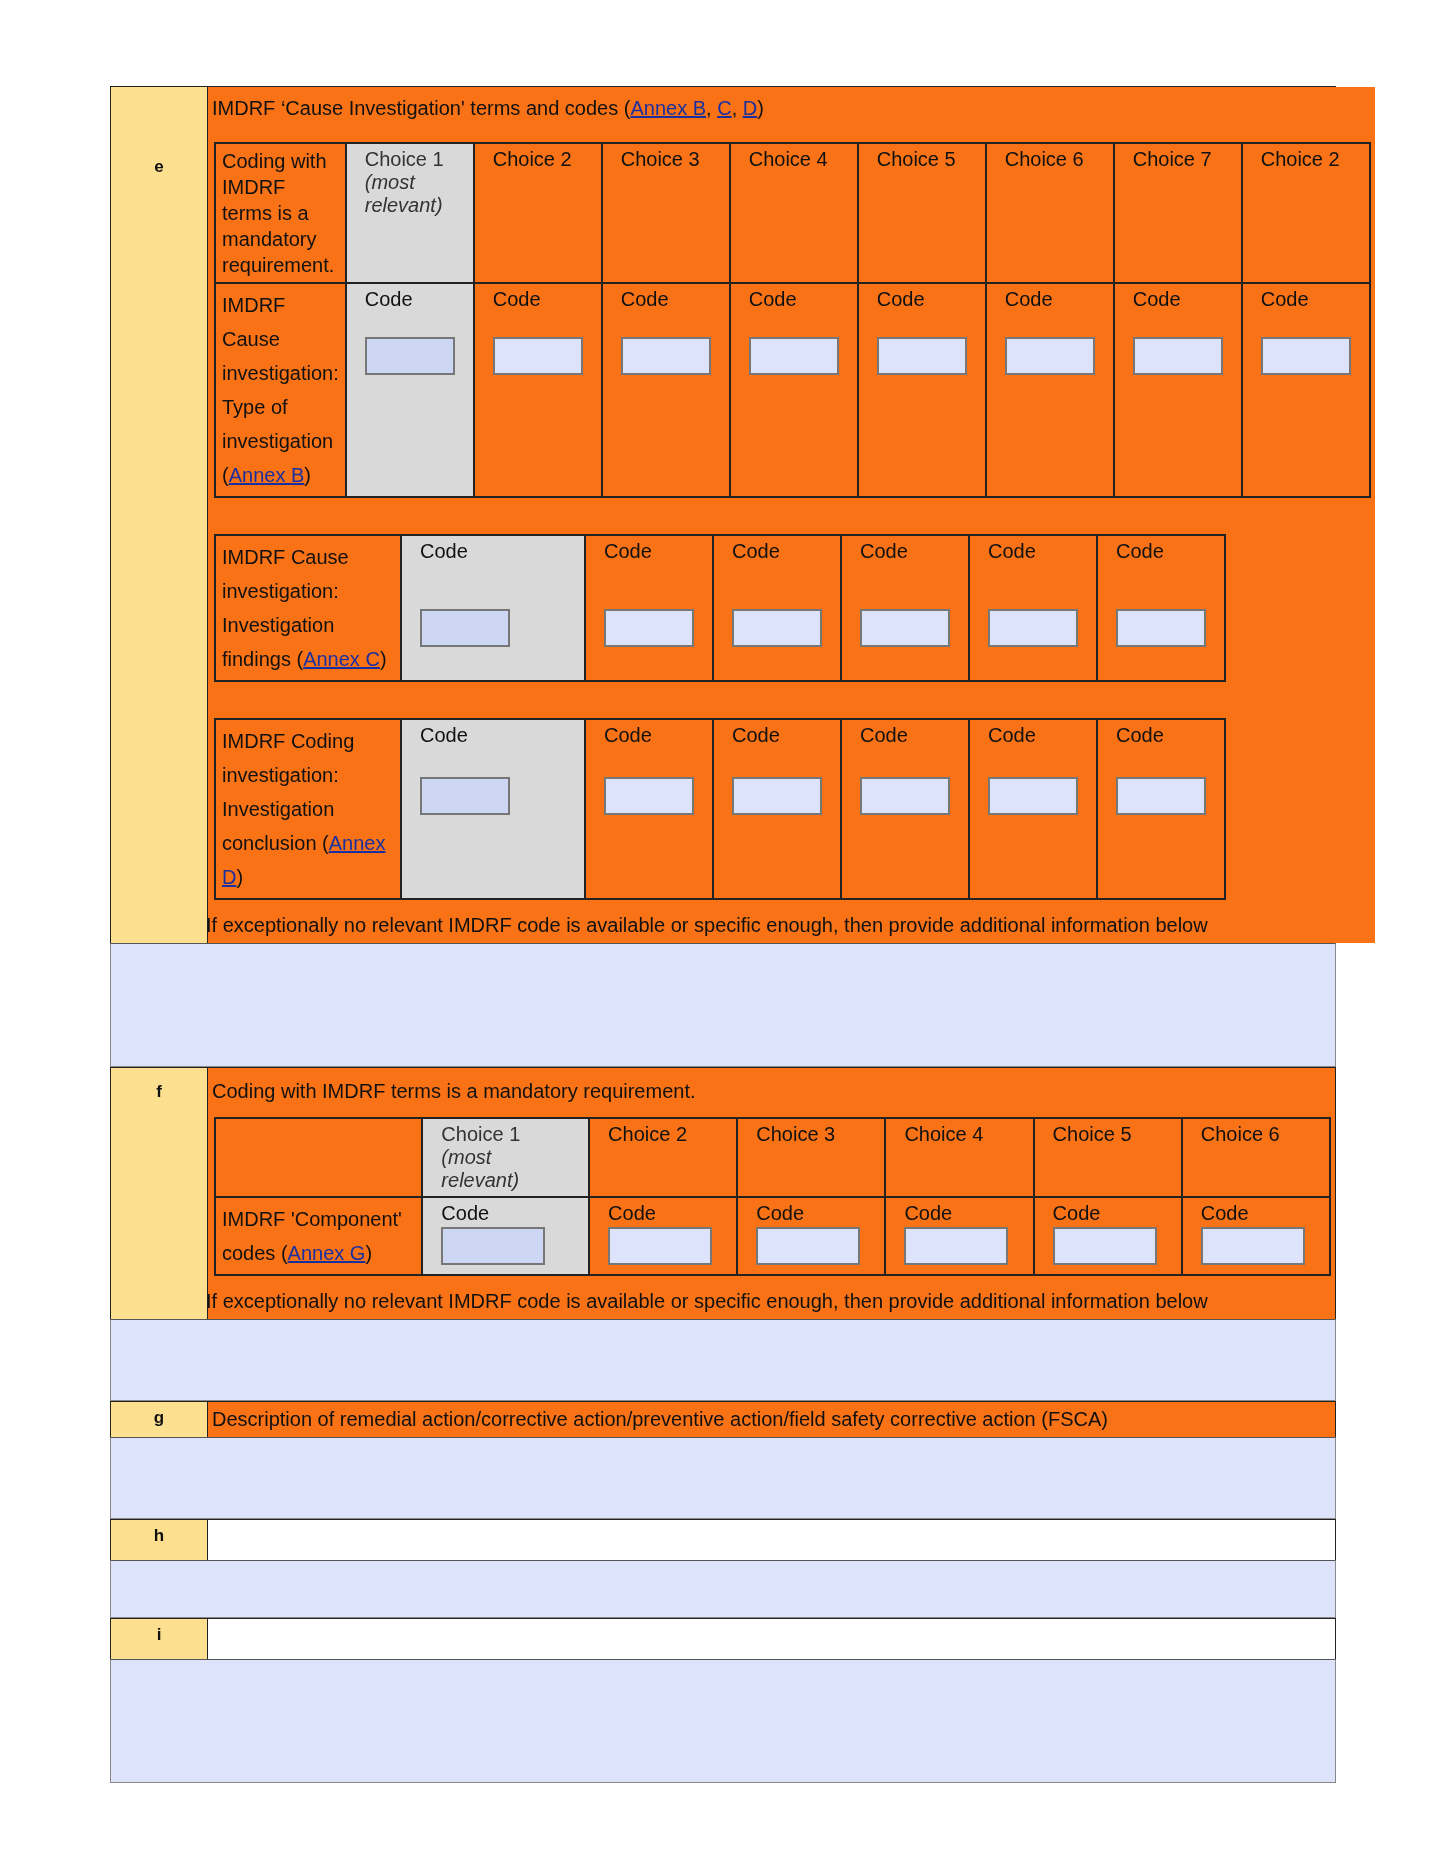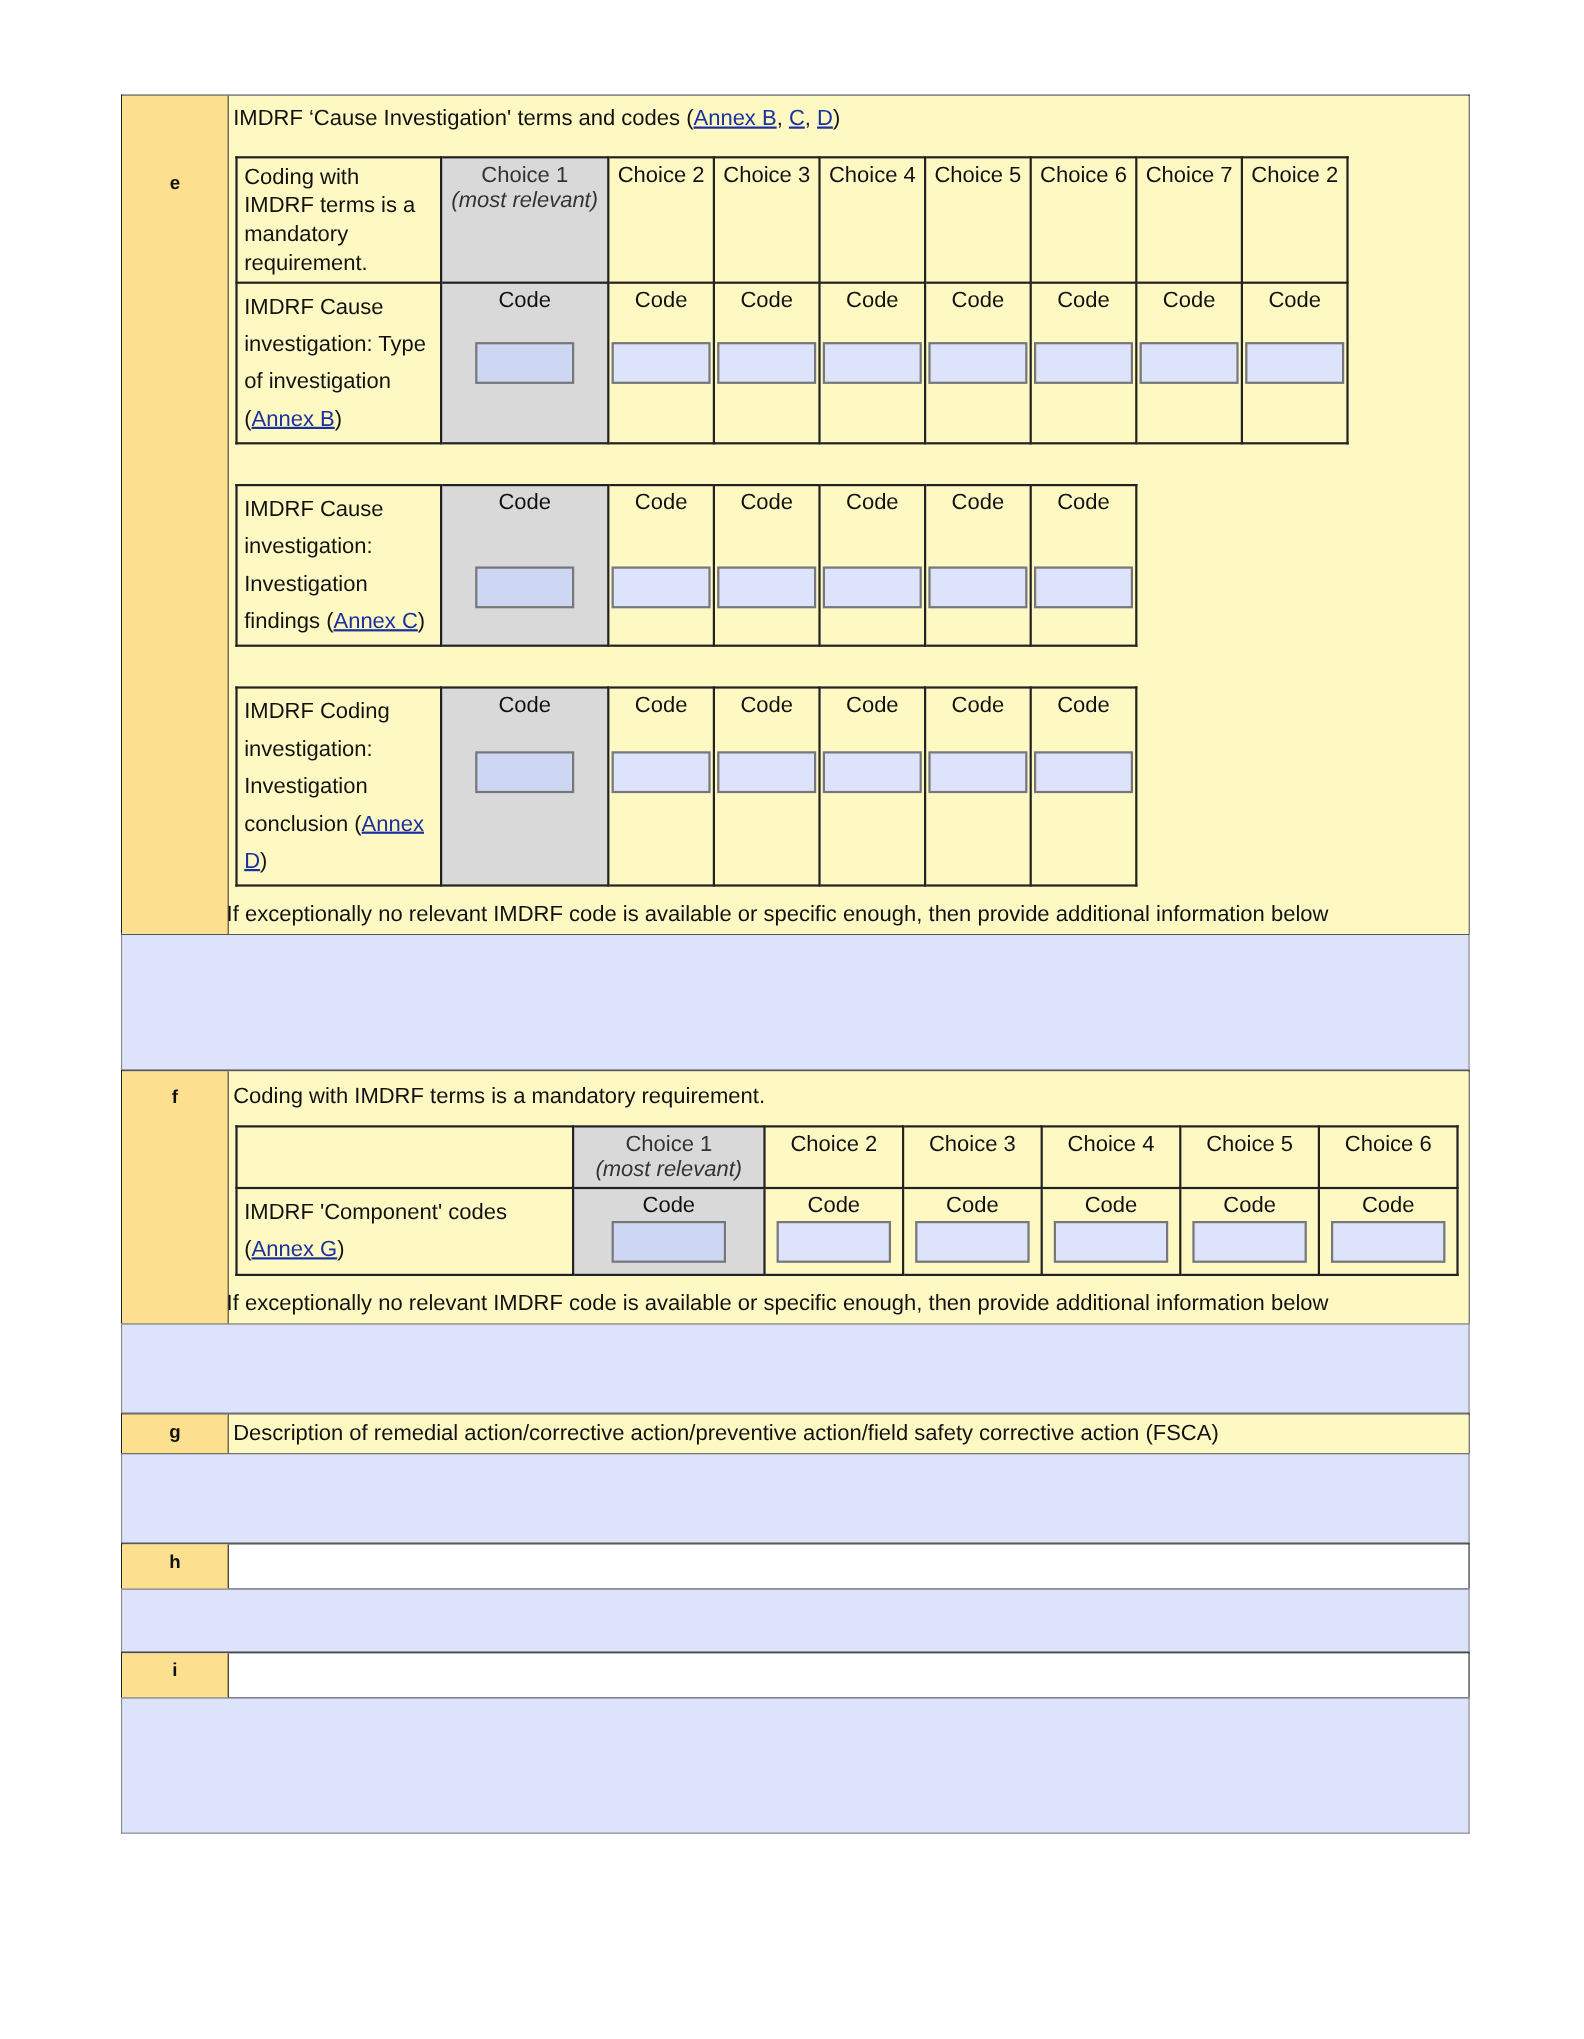--- a/index.html
+++ b/index.html
@@ -1,25 +1,25 @@
 <!DOCTYPE html>
 <html><head>
 <meta charset="utf-8">
 <style>
   html, body { margin:0; padding:0; background:#fff; }
   body { width:1440px; height:1854px; position:relative; font-family:"Liberation Sans", sans-serif; color:#111; overflow:hidden; }
   .page { position:absolute; left:110px; top:86px; width:1226px; }
   .sec { display:flex; border:1.5px solid #222; border-bottom:none; }
   .letter { width:96px; background:#fde08f; font-weight:bold; font-size:17px; text-align:center; padding-top:14px; border-right:1.5px solid #222; flex-shrink:0; }
-  .content { flex:1; background:#fef9c3; padding:6px 4px 6px 4px; font-size:20px; }
+  .content { flex:1; background:#f97316; padding:6px 4px 6px 4px; font-size:20px; }
   .fill { background:#dce3fb; border:1.5px solid #888; border-top:1.5px solid #555; }
   .title { margin:4px 0 10px 0; }
   a, .lnk { color:#1a2fa0; text-decoration:underline; cursor:pointer; }
   table.grid { border-collapse:collapse; margin:0 0 0 2px; font-size:20px; }
-  table.grid td { border:2px solid #222; vertical-align:top; text-align:center; padding:4px 2px; }
+  table.grid td { border:2px solid #222; vertical-align:top; padding:4px 18px; }
   table.grid td.lab { text-align:left; padding:4px 6px; line-height:34px; }
   td.gray { background:#d9d9d9; }
   .box { display:inline-block; width:86px; height:34px; background:#dce3fb; border:2px solid #777; margin-top:26px; }
   td.gray .box { background:#cdd6f3; }
   .note { margin:14px 0 0 -6px; font-size:20px; }
   .small { font-size:14px; }
 </style>
 </head>
 <body>
 

